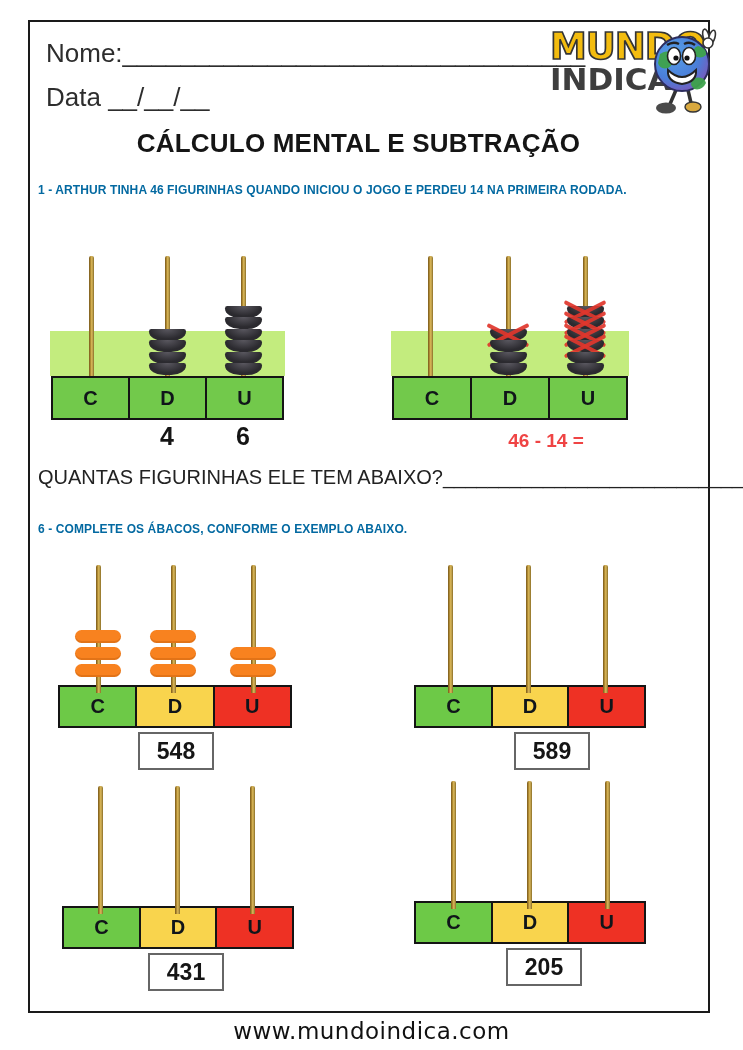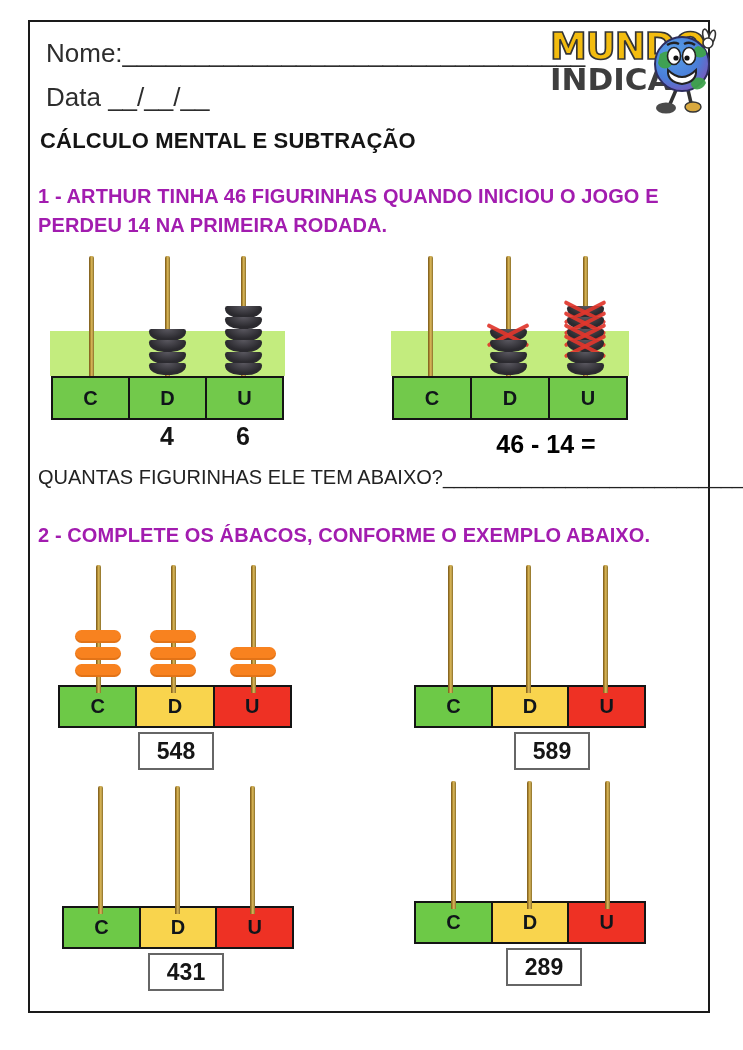--- a/index.html
+++ b/index.html
@@ -25,26 +25,26 @@
     font-family:"DejaVu Sans","Liberation Sans",sans-serif;
   }
   .logo-indica {
     position:absolute; left:0; top:40px; font-size:31px; font-weight:800; line-height:1;
     color:var(--logo-dark); letter-spacing:0px;
     font-family:"DejaVu Sans","Liberation Sans",sans-serif;
   }
   .logo-globe { position:absolute; right:-2px; top:2px; }
 
   .title {
-    position:absolute; left:40px; top:128px; width:685px; 
-    font-size:22px; font-weight:700; color:#151515; letter-spacing:0.2px;
+    position:absolute; left:16px; top:128px; width:685px; text-align:center;
+    font-size:26px; font-weight:700; color:#151515; letter-spacing:0.2px;
   }
   .statement {
-    position:absolute; left:38px; width:650px; font-size:20px; font-weight:700;
-    color:#a21caf; line-height:1.45; letter-spacing:0.1px;
+    position:absolute; left:38px; width:650px; font-size:12px; font-weight:700;
+    color:#0369a1; line-height:1.45; letter-spacing:0.1px;
   }
   .q1-statement { top:182px; }
   .q2-statement { top:521px; }
   .question-line {
     position:absolute; left:38px; top:466px; font-size:20px; font-weight:400;
     color:#222; white-space:nowrap;
   }
   .footer {
     position:absolute; left:0; top:1018px; width:743px; text-align:center;
     font-size:23px; color:#111; letter-spacing:0.5px;
@@ -89,21 +89,21 @@
     box-shadow:inset 0 -2px 0 rgba(160,70,0,0.25);
   }
   .bead.crossed::before, .bead.crossed::after {
     content:""; position:absolute; left:50%; top:50%; width:46px; height:3.5px;
     background:var(--cross-red); border-radius:2px; opacity:0.92;
   }
   .bead.crossed::before { transform:translate(-50%,-50%) rotate(27deg); }
   .bead.crossed::after  { transform:translate(-50%,-50%) rotate(-27deg); }
 
   .num-label { position:absolute; top:166px; width:38px; text-align:center; font-size:25px; font-weight:700; color:#151515; }
-  .caption { position:absolute; top:174px; left:36px; width:236px; text-align:center; font-size:25px; font-weight:700; color:#000000; white-space:nowrap; }
+  .caption { position:absolute; top:174px; left:36px; width:236px; text-align:center; font-size:19px; font-weight:700; color:#ef4444; white-space:nowrap; }
   .value-box {
     position:absolute; top:167px; width:76px; height:38px; background:#fff;
     border:2px solid #666; box-sizing:border-box; z-index:6;
     display:flex; align-items:center; justify-content:center;
     font-size:23px; font-weight:700; color:#151515;
   }
 </style>
 </head>
 <body>
 
@@ -210,21 +210,21 @@
       <div class="cell">D</div>
       <div class="cell">U</div>
     </div>
     <div class="caption">46 - 14 =</div>
   </div>
 
   <div class="question-line">
     <span>QUANTAS FIGURINHAS ELE TEM ABAIXO?</span><span class="blank">______________________________</span>
   </div>
 
-  <div class="statement q2-statement">2 - COMPLETE OS ÁBACOS, CONFORME O EXEMPLO ABAIXO.</div>
+  <div class="statement q2-statement">6 - COMPLETE OS ÁBACOS, CONFORME O EXEMPLO ABAIXO.</div>
 
   <div class="abacus q2" style="left:58px;top:565px;width:234px;height:210px">
     <div class="rod" style="left:37.5px"></div>
     <div class="rod" style="left:112.5px"></div>
     <div class="rod" style="left:192.5px"></div>
     <div class="stack" style="left:16px">
         <div class="bead pill"></div>
         <div class="bead pill"></div>
         <div class="bead pill"></div>
       </div>
@@ -271,16 +271,17 @@
 
   <div class="abacus q2" style="left:414px;top:781px;width:232px;height:210px">
     <div class="rod" style="left:36.5px"></div>
     <div class="rod" style="left:112.5px"></div>
     <div class="rod" style="left:190.5px"></div>
     <div class="base">
       <div class="cell c-green">C</div>
       <div class="cell c-yellow">D</div>
       <div class="cell c-red">U</div>
     </div>
-    <div class="value-box" style="left:92px">289</div>
-  </div>
-
+    <div class="value-box" style="left:92px">205</div>
+  </div>
+
+  <div class="footer">www.mundoindica.com</div>
 </div>
 
 </body></html>

